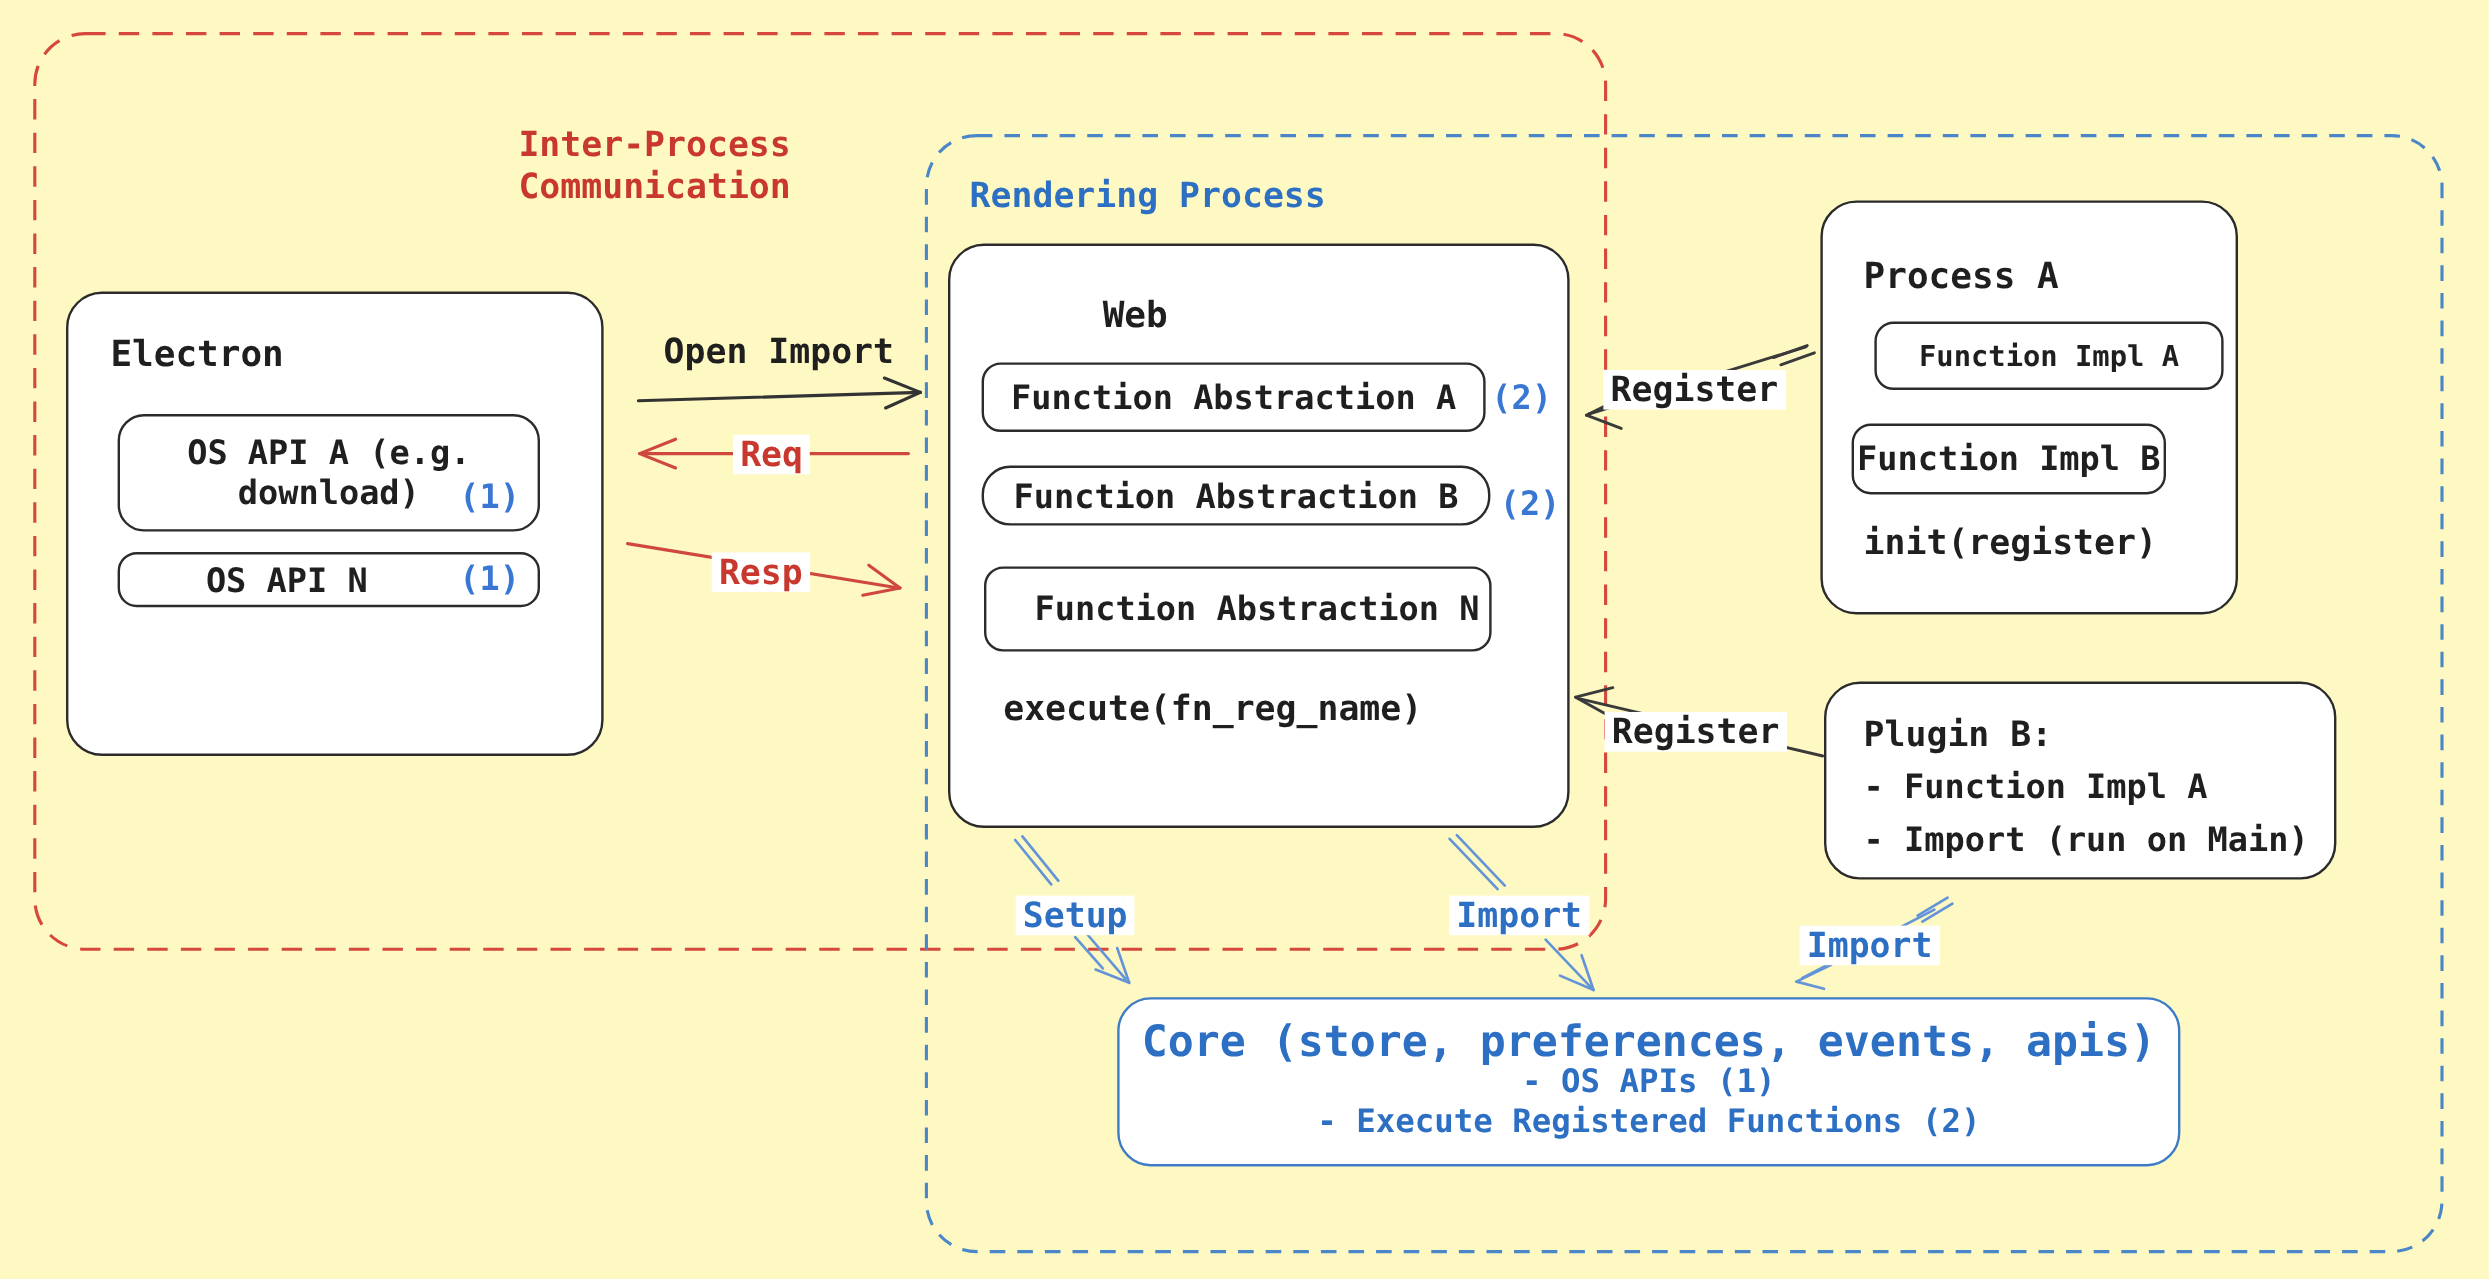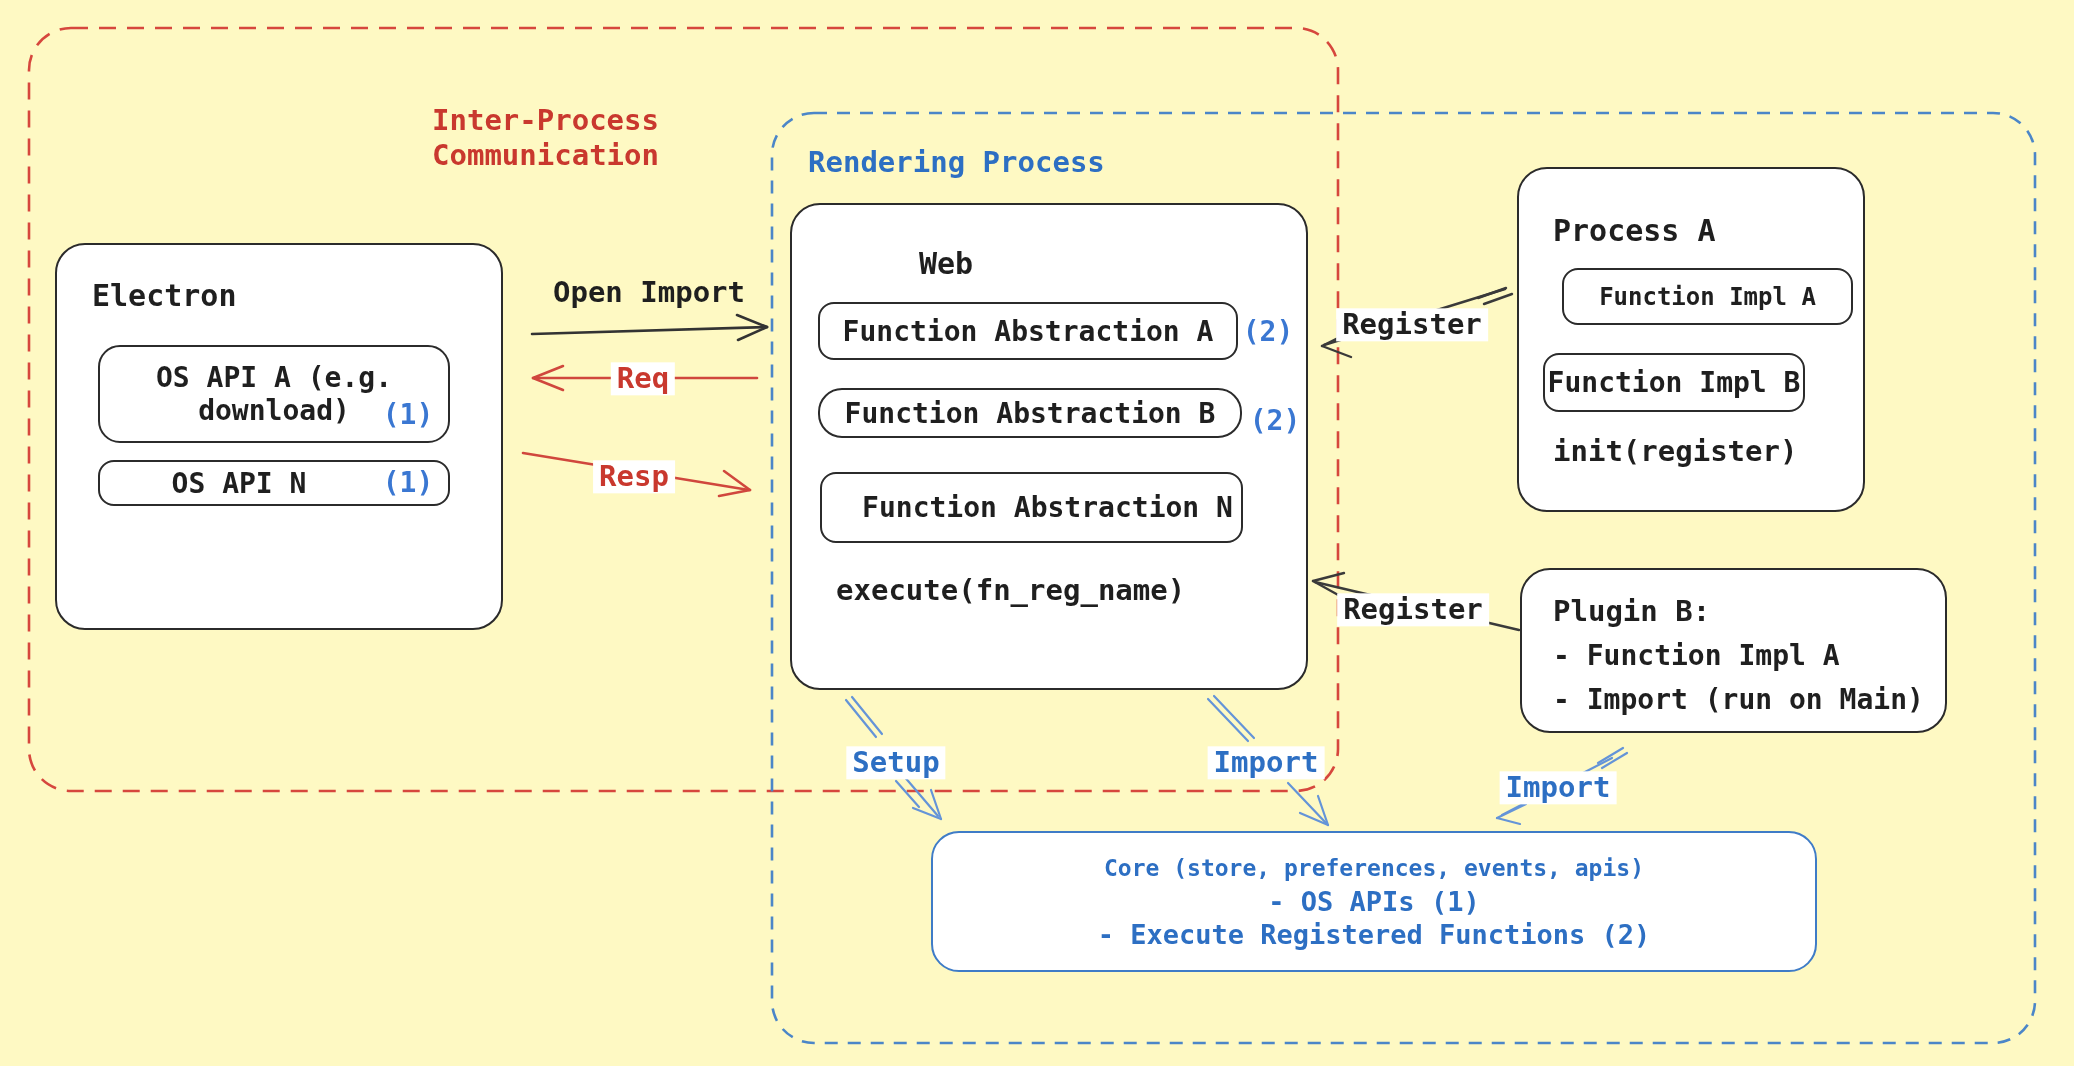--- a/index.html
+++ b/index.html
@@ -156,21 +156,21 @@
     <span>Function Impl B</span>
   </div>
   <div class="txt vctr" style="left:1553px;top:452px;font-size:29px;">init(register)</div>
 
   <div class="node" style="left:1520px;top:568px;width:427px;height:165px;border-radius:30px;"></div>
   <div class="txt vctr" style="left:1553px;top:612px;font-size:29px;">Plugin B:</div>
   <div class="txt vctr" style="left:1553px;top:656px;font-size:28px;">- Function Impl A</div>
   <div class="txt vctr" style="left:1553px;top:700px;font-size:28px;">- Import (run on Main)</div>
 
   <div class="node blue stack" style="left:931px;top:831px;width:886px;height:141px;border-radius:28px;display:flex;">
-    <span class="blue-t" style="font-weight:700;font-size:23px;line-height:33px;white-space:nowrap;">Core (store, preferences, events, apis)</span>
+    <span class="blue-t" style="font-weight:700;font-size:36px;line-height:33px;white-space:nowrap;">Core (store, preferences, events, apis)</span>
     <span class="blue-t" style="font-weight:700;font-size:27px;line-height:33px;white-space:nowrap;">- OS APIs (1)</span>
     <span class="blue-t" style="font-weight:700;font-size:27px;line-height:33px;white-space:nowrap;">- Execute Registered Functions (2)</span>
   </div>
 
   <div class="txt ctr" style="left:649px;top:293px;font-size:29px;">Open Import</div>
   <div class="txt ctr onwire red" style="left:643px;top:379px;font-size:29px;">Req</div>
   <div class="txt ctr onwire red" style="left:634px;top:477px;font-size:29px;">Resp</div>
   <div class="txt ctr onwire" style="left:1412px;top:325px;font-size:29px;">Register</div>
   <div class="txt ctr onwire" style="left:1413px;top:610px;font-size:29px;">Register</div>
   <div class="txt ctr onwire blue-t" style="left:896px;top:763px;font-size:29px;">Setup</div>

